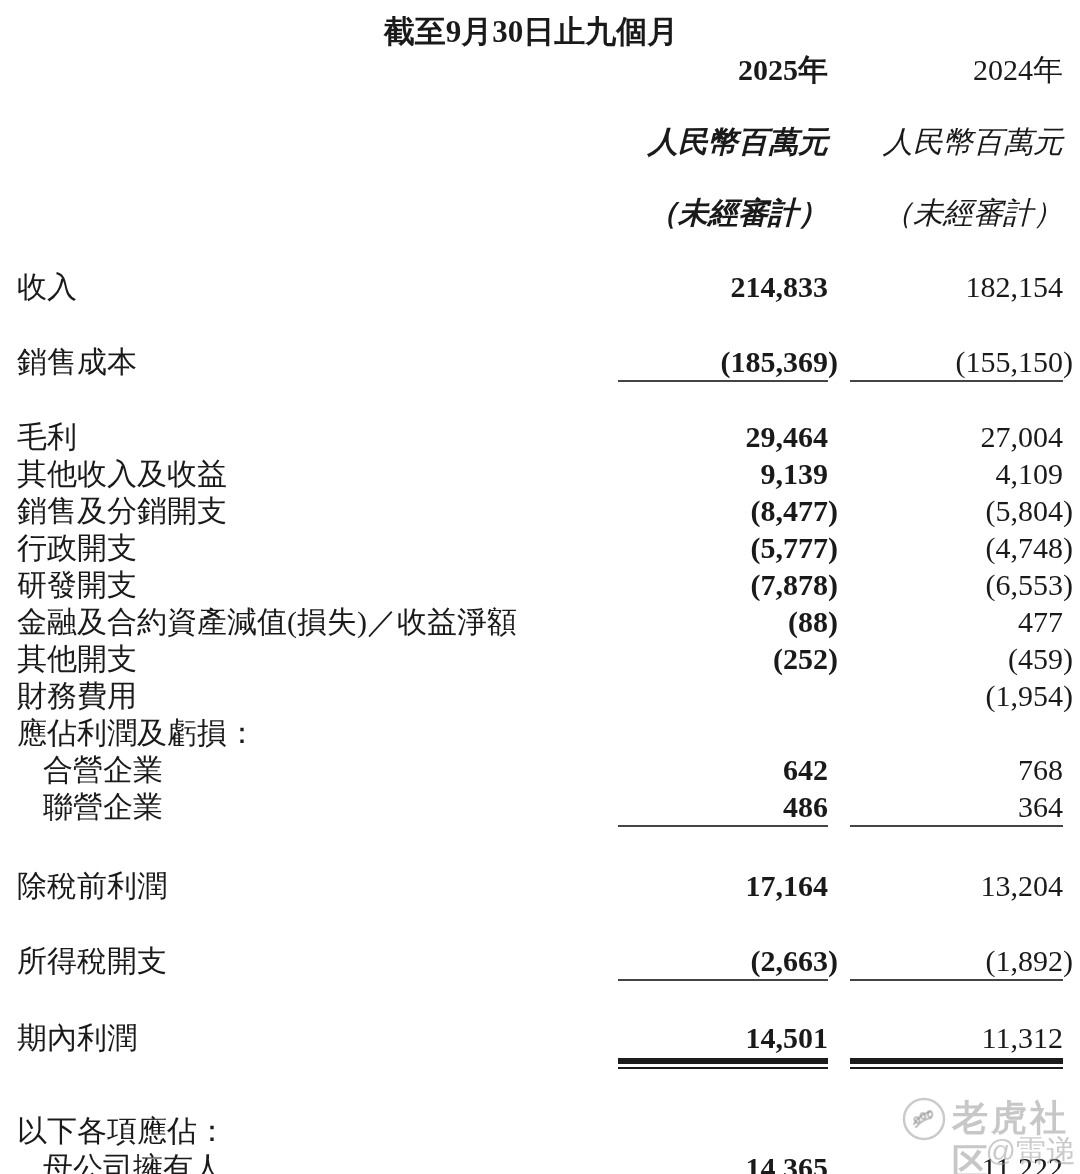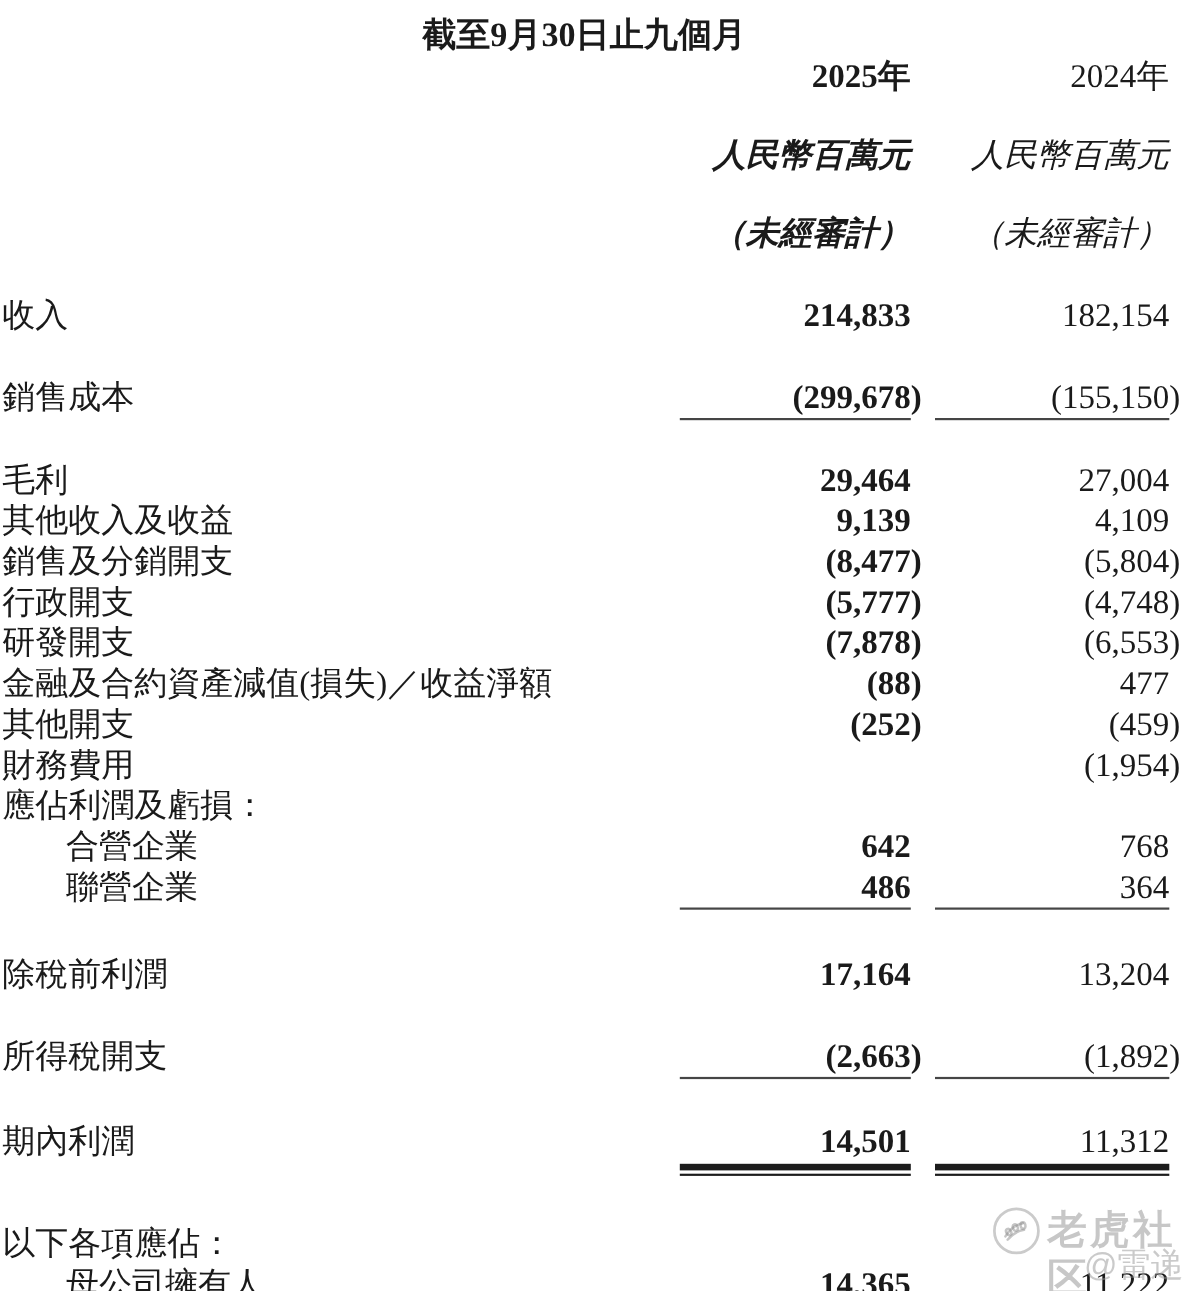--- a/index.html
+++ b/index.html
@@ -1,21 +1,21 @@
 <!DOCTYPE html>
 <html><head>
 <meta charset="utf-8">
 <style>
   html,body{margin:0;padding:0;background:#ffffff;}
   body{font-family:"Liberation Serif","DejaVu Serif",serif;color:#1a1a1a;}
   .sheet{position:relative;width:1080px;height:1174px;background:#fff;overflow:hidden;}
   .table{position:absolute;left:0;top:0;width:1080px;padding-top:12px;}
   .row{display:flex;align-items:baseline;height:37px;line-height:37px;font-size:30px;white-space:nowrap;}
-  .label{flex:1;padding-left:2px;overflow:visible;}
-  .indent .label{padding-left:60px;}
+  .label{flex:1;padding-left:17px;overflow:visible;}
+  .indent .label{padding-left:43px;}
   .v{width:210px;text-align:right;}
   .v1{width:210px;font-weight:700;}
   .colgap{width:22px;}
   .v2{width:213px;font-weight:400;}
   .edge{width:17px;}
   .u{border-bottom:2px solid #454545;}
   .ng span{position:relative;left:10px;}
   
   .titlerow{height:40px;line-height:40px;font-size:31px;font-weight:700;text-align:center;padding-right:18px;white-space:nowrap;}
   .hrow{height:36px;line-height:36px;font-size:30px;}
@@ -70,21 +70,21 @@
       <div class="v v1"><span>214,833</span></div>
       <div class="colgap"></div>
       <div class="v v2"><span>182,154</span></div>
       <div class="edge"></div>
     </div>
 
     <div style="height:38px"></div>
 
     <div class="row">
       <div class="label">銷售成本</div>
-      <div class="v v1 u ng"><span>(299,678)</span></div>
+      <div class="v v1 u ng"><span>(185,369)</span></div>
       <div class="colgap"></div>
       <div class="v v2 u ng"><span>(155,150)</span></div>
       <div class="edge"></div>
     </div>
 
     <div style="height:38px"></div>
 
     <div class="row">
       <div class="label">毛利</div>
       <div class="v v1"><span>29,464</span></div>

